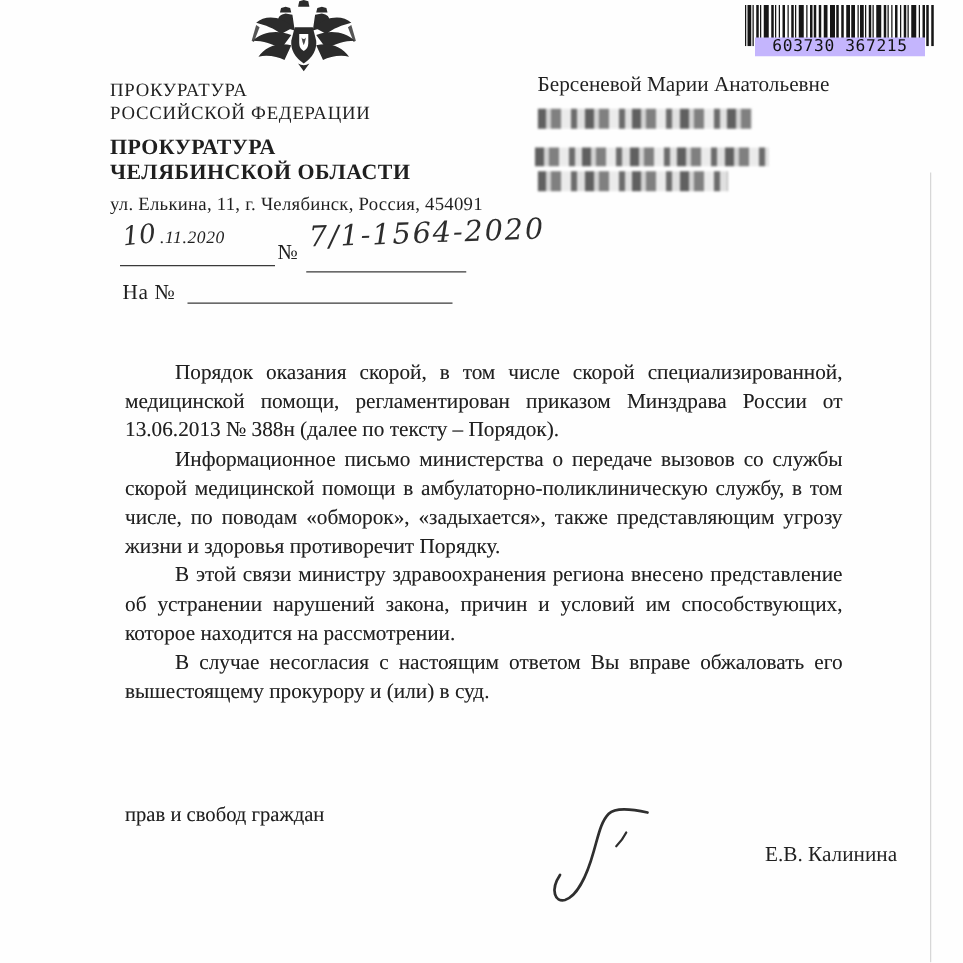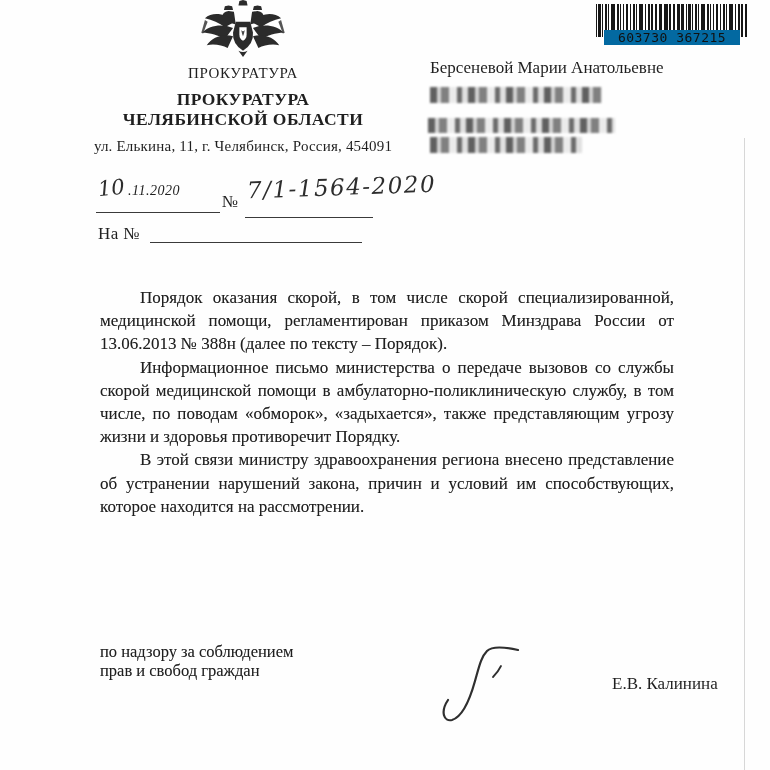--- a/index.html
+++ b/index.html
@@ -4,33 +4,33 @@
 <style>
   html,body{margin:0;padding:0;}
   body{
     width:770px;height:770px;position:relative;overflow:hidden;
     background:#fefefe;
     font-family:"Liberation Serif", serif;
     color:#1f1f1f;
   }
   .abs{position:absolute;}
   
-  .letterhead{left:88px;top:0;width:310px;text-align:center;}
+  .letterhead{left:88px;top:0;width:310px;}
   .emblem{display:block;margin:0 auto;filter:blur(.3px);}
   .org-small{font-size:15px;letter-spacing:.6px;line-height:18px;margin-top:6px;}
   .org-big{font-size:17.5px;font-weight:bold;letter-spacing:.4px;line-height:20px;margin-top:7px;}
   .org-addr{font-size:15px;margin-top:9px;letter-spacing:.2px;}
   
   .barcode{left:596px;top:4px;width:152px;}
   .bars{height:33px;overflow:hidden;white-space:nowrap;font-size:0;}
   .bars span{display:inline-block;height:100%;background:#161616;vertical-align:top;}
   .barcode-digits{
     position:relative;margin-top:-7px;text-align:center;
     font-family:"DejaVu Sans Mono", monospace;font-size:13px;letter-spacing:.5px;
-    background:#0369a1;display:block;width:136px;margin-left:8px;color:#111;
+    background:#c4b5fd;display:block;width:136px;margin-left:8px;color:#111;
   }
   
   .recipient-name{left:430px;top:58px;font-size:17px;}
   .redact{filter:blur(1px);opacity:.88;
     background:
       repeating-linear-gradient(90deg,#4b4b4b 0 7px,#cdcdcd 7px 11px,#6f6f6f 11px 19px,#e9e9e9 19px 27px,#585858 27px 32px,#dcdcdc 32px 38px),
       repeating-linear-gradient(0deg, rgba(255,255,255,.55) 0 4px, rgba(255,255,255,0) 4px 8px);
   }
   
   .hw{font-family:"DejaVu Serif", serif;font-style:italic;color:#2d2d2d;}
@@ -73,20 +73,21 @@
       <path d="M61 40 C72 37 84 41 90 50 C82 48 73 50 67 53 Z"></path>
       <path d="M45 56 l5 7 5 -7 q-5 3 -10 0 z"></path>
       <path d="M8 22 l-4 14 2 1 5 -13 z" opacity=".8"></path>
       <path d="M92 22 l4 14 -2 1 -5 -13 z" opacity=".8"></path>
     </g>
     <path d="M46 30 h8 v8 q0 5 -4 7 q-4 -2 -4 -7 z" fill="#ffffff"></path>
     <path d="M48 33 q2 3 4 0 q-1 5 -2 7 q-1 -2 -2 -7 z" fill="#2b2b2b" opacity=".85"></path>
   </svg>
   <div class="org-small">
     <div>ПРОКУРАТУРА</div>
+    <div>РОССИЙСКОЙ ФЕДЕРАЦИИ</div>
   </div>
   <div class="org-big">
     <div>ПРОКУРАТУРА</div>
     <div>ЧЕЛЯБИНСКОЙ ОБЛАСТИ</div>
   </div>
   <div class="org-addr">ул. Елькина, 11, г. Челябинск, Россия, 454091</div>
 </div>
 
 <div class="abs barcode">
   <div class="bars"><span style="width: 1px; margin-right: 1px;"></span><span style="width: 3px; margin-right: 1px;"></span><span style="width: 1px; margin-right: 2px;"></span><span style="width: 2px; margin-right: 1px;"></span><span style="width: 1px; margin-right: 2px;"></span><span style="width: 4px; margin-right: 2px;"></span><span style="width: 2px; margin-right: 1px;"></span><span style="width: 1px; margin-right: 2px;"></span><span style="width: 1px; margin-right: 2px;"></span><span style="width: 2px; margin-right: 2px;"></span><span style="width: 1px; margin-right: 2px;"></span><span style="width: 2px; margin-right: 1px;"></span><span style="width: 1px; margin-right: 2px;"></span><span style="width: 4px; margin-right: 2px;"></span><span style="width: 1px; margin-right: 2px;"></span><span style="width: 2px; margin-right: 1px;"></span><span style="width: 2px; margin-right: 2px;"></span><span style="width: 2px; margin-right: 2px;"></span><span style="width: 3px; margin-right: 2px;"></span><span style="width: 4px; margin-right: 1px;"></span><span style="width: 2px; margin-right: 2px;"></span><span style="width: 2px; margin-right: 2px;"></span><span style="width: 3px; margin-right: 1px;"></span><span style="width: 3px; margin-right: 2px;"></span><span style="width: 1px; margin-right: 1px;"></span><span style="width: 3px; margin-right: 1px;"></span><span style="width: 1px; margin-right: 2px;"></span><span style="width: 2px; margin-right: 1px;"></span><span style="width: 1px; margin-right: 2px;"></span><span style="width: 4px; margin-right: 2px;"></span><span style="width: 2px; margin-right: 1px;"></span><span style="width: 1px; margin-right: 2px;"></span><span style="width: 1px; margin-right: 2px;"></span><span style="width: 2px; margin-right: 2px;"></span><span style="width: 1px; margin-right: 2px;"></span><span style="width: 2px; margin-right: 1px;"></span><span style="width: 1px; margin-right: 2px;"></span><span style="width: 4px; margin-right: 2px;"></span><span style="width: 1px; margin-right: 2px;"></span><span style="width: 2px; margin-right: 1px;"></span><span style="width: 2px; margin-right: 2px;"></span><span style="width: 2px; margin-right: 2px;"></span></div>
@@ -104,24 +105,24 @@
 <div class="abs no-label">№</div>
 <div class="abs hw hw-number">7/1-1564-2020</div>
 <div class="abs rule" style="left:245px;top:217px;width:128px;"></div>
 <div class="abs na-label">На №</div>
 <div class="abs rule" style="left:150px;top:242px;width:212px;"></div>
 
 <div class="abs body-text">
     <p>Порядок оказания скорой, в том числе скорой специализированной, медицинской помощи, регламентирован приказом Минздрава России от 13.06.2013 № 388н (далее по тексту – Порядок).</p>
     <p>Информационное письмо министерства о передаче вызовов со службы скорой медицинской помощи в амбулаторно-поликлиническую службу, в том числе, по поводам «обморок», «задыхается», также представляющим угрозу жизни и здоровья противоречит Порядку.</p>
     <p>В этой связи министру здравоохранения региона внесено представление об устранении нарушений закона, причин и условий им способствующих, которое находится на рассмотрении.</p>
+    <p>В случае несогласия с настоящим ответом Вы вправе обжаловать его вышестоящему прокурору и (или) в суд.</p>
   </div>
 
 <div class="abs sig-position">
-  <div>по надзору за соблюдением</div>
   <div>прав и свобод граждан</div>
 </div>
 
 <svg class="abs sig-stroke" viewBox="0 0 110 100" width="110" height="100" aria-hidden="true">
   <g fill="none" stroke="#2f2f2f" stroke-width="2.2" stroke-linecap="round">
     <path d="M20 64 C12 76 16 86 24 84 C34 81 42 63 47 45 C51 31 53 21 59 15 C63 11 72 10 90 14"></path>
     <path d="M73 30 C71 34 68 38 65 41" stroke-width="1.8"></path>
   </g>
 </svg>
 

